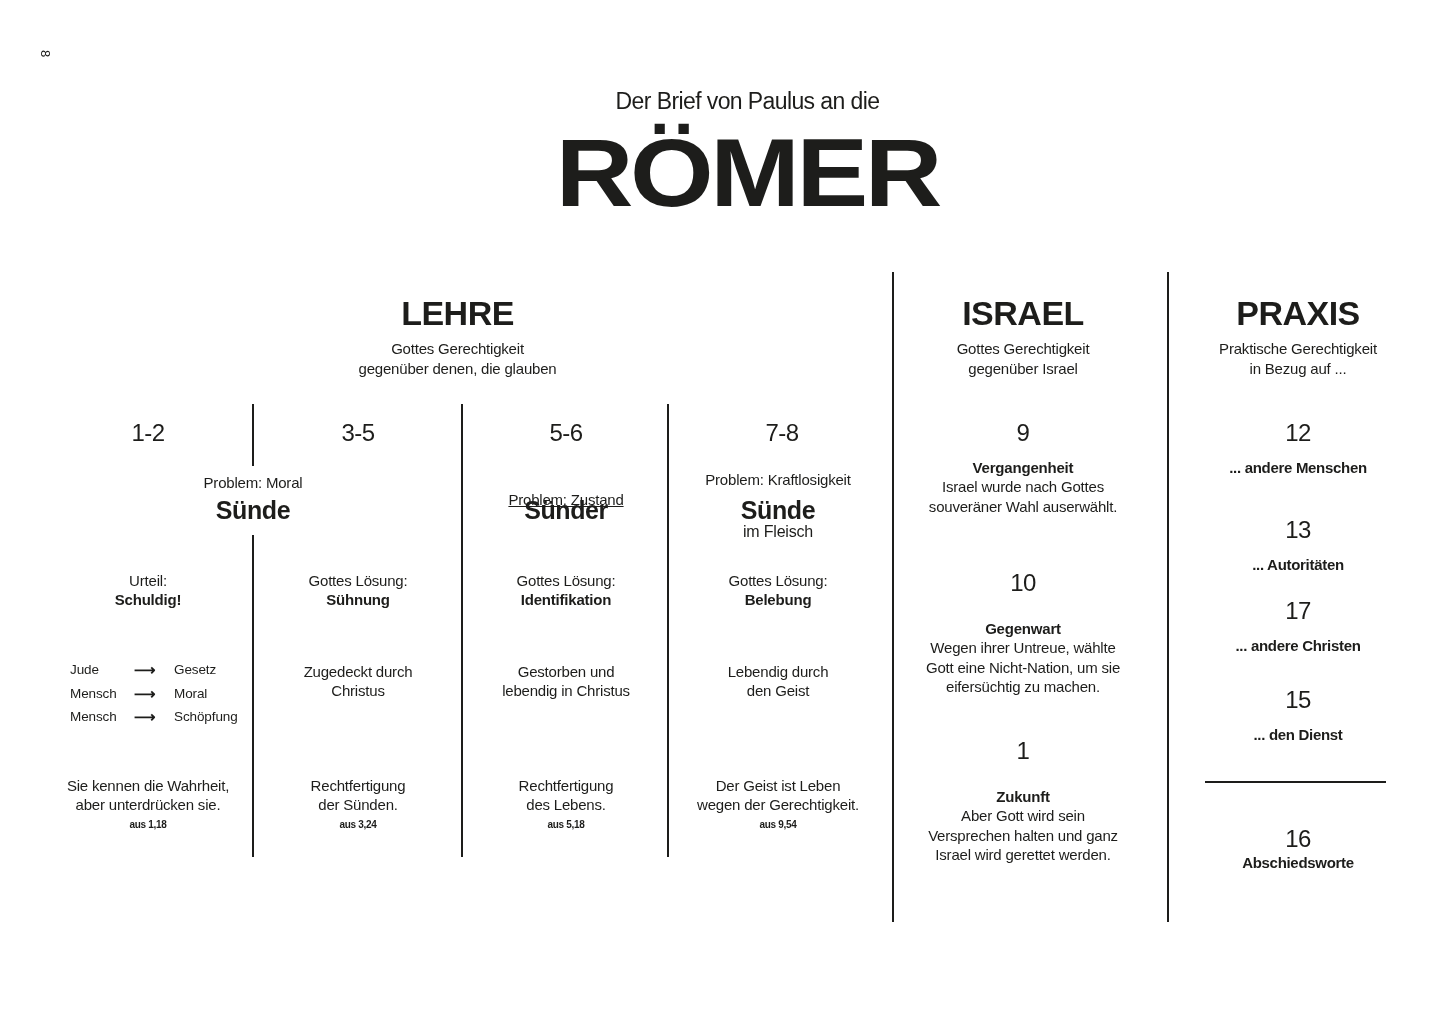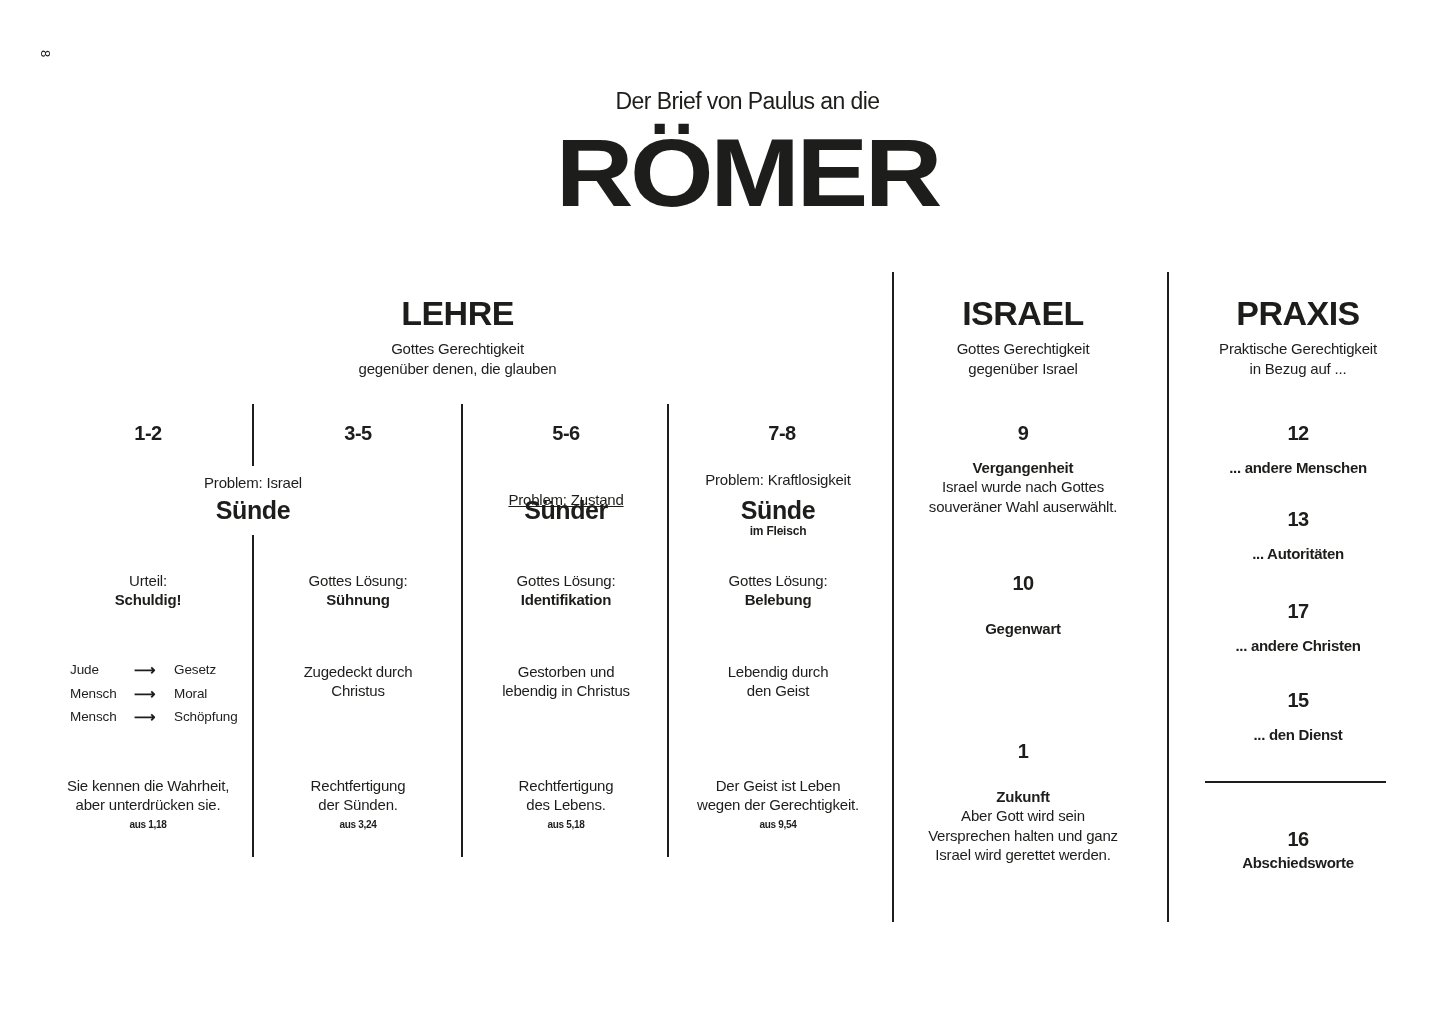--- a/index.html
+++ b/index.html
@@ -5,24 +5,24 @@
   html, body { margin:0; padding:0; background:#ffffff; }
   body { width:1445px; height:1022px; position:relative; overflow:hidden;
          font-family:"Liberation Sans", sans-serif; color:#1d1d1b; }
   .abs { position:absolute; }
   .c { text-align:center; }
   .page-num { left:38px; top:46px; font-size:13px; transform:rotate(90deg); transform-origin:center; width:14px; text-align:center; }
   .subtitle { left:0; width:1495px; top:88px; font-size:23px; letter-spacing:-0.6px; }
   .title { left:0; width:1495px; top:118px; font-size:96px; font-weight:900; letter-spacing:-3px; line-height:110px; transform:scaleX(1.12); transform-origin:748px 0; }
   .section-title { font-size:34px; font-weight:700; letter-spacing:-0.5px; line-height:40px; }
   .section-sub { font-size:15px; line-height:19.5px; letter-spacing:-0.2px; }
-  .num { font-size:20px; font-weight:700; line-height:28px; letter-spacing:-0.5px; }
+  .num { font-size:24px; font-weight:400; line-height:28px; letter-spacing:-0.5px; }
   .problem { font-size:15px; line-height:19px; letter-spacing:-0.2px; }
   .big { font-size:25px; font-weight:700; line-height:30px; letter-spacing:-0.4px; }
-  .bigsub { font-size:12px; font-weight:700; line-height:17px; letter-spacing:-0.2px; }
+  .bigsub { font-size:16px; font-weight:400; line-height:17px; letter-spacing:-0.2px; }
   .txt { font-size:15px; line-height:19.3px; letter-spacing:-0.2px; }
   .txt b, .bold { font-weight:700; }
   .ref { font-size:10px; font-weight:700; line-height:12px; letter-spacing:-0.3px; }
   .small { font-size:13.5px; line-height:18px; letter-spacing:-0.1px; }
   .vline { background:#1d1d1b; width:2px; }
   .hline { background:#1d1d1b; height:2px; }
   .arrow { font-size:15px; font-weight:700; line-height:18px; }
   .praxis-label { font-size:15px; font-weight:700; line-height:19px; letter-spacing:-0.3px; }
 </style>
 </head>
@@ -50,21 +50,21 @@
 </div>
 
 <div class="abs c num" style="left:48px; width:200px; top:419px;">1-2</div>
 
 <div class="abs c num" style="left:258px; width:200px; top:419px;">3-5</div>
 
 <div class="abs c num" style="left:466px; width:200px; top:419px;">5-6</div>
 
 <div class="abs c num" style="left:672px; width:220px; top:419px;">7-8</div>
 
-<div class="abs c problem" style="left:103px; width:300px; top:473px;">Problem: Israel</div>
+<div class="abs c problem" style="left:103px; width:300px; top:473px;">Problem: Moral</div>
 <div class="abs c big" style="left:103px; width:300px; top:495px;">Sünde</div>
 
 <div class="abs c problem" style="left:466px; width:200px; top:490px;text-decoration:underline;">Problem: Zustand</div>
 <div class="abs c big" style="left:466px; width:200px; top:495px;">Sünder</div>
 
 <div class="abs c problem" style="left:672px; width:212px; top:470px;">Problem: Kraftlosigkeit</div>
 <div class="abs c big" style="left:672px; width:212px; top:495px;">Sünde</div>
 <div class="abs c bigsub" style="left:672px; width:212px; top:523px;">im Fleisch</div>
 
 <div class="abs c txt" style="left:48px; width:200px; top:571px;">
@@ -149,20 +149,25 @@
   <div class="txt bold" style="margin-top:11px;">Vergangenheit</div>
   <div class="txt">
     <div>Israel wurde nach Gottes</div>
     <div>souveräner Wahl auserwählt.</div>
   </div>
 </div>
 
 <div class="abs c" style="left:895px; width:256px; top:569px;">
   <div class="num">10</div>
   <div class="txt bold" style="margin-top:22px;">Gegenwart</div>
+  <div class="txt">
+    <div>Wegen ihrer Untreue, wählte</div>
+    <div>Gott eine Nicht-Nation, um sie</div>
+    <div>eifersüchtig zu machen.</div>
+  </div>
 </div>
 
 <div class="abs c" style="left:895px; width:256px; top:737px;">
   <div class="num">1</div>
   <div class="txt bold" style="margin-top:22px;">Zukunft</div>
   <div class="txt">
     <div>Aber Gott wird sein</div>
     <div>Versprechen halten und ganz</div>
     <div>Israel wird gerettet werden.</div>
   </div>
@@ -173,21 +178,21 @@
   <div class="section-sub" style="margin-top:6px;">
     <div>Praktische Gerechtigkeit</div>
     <div>in Bezug auf ...</div>
   </div>
 </div>
 
 <div class="abs c" style="left:1170px; width:256px; top:419px;">
   <div class="num">12</div>
   <div class="praxis-label" style="margin-top:11px;">... andere Menschen</div>
 </div>
-<div class="abs c" style="left:1170px; width:256px; top:505px;">
+<div class="abs c" style="left:1170px; width:256px; top:516px;">
   <div class="num">13</div>
   <div class="praxis-label" style="margin-top:11px;">... Autoritäten</div>
 </div>
 <div class="abs c" style="left:1170px; width:256px; top:597px;">
   <div class="num">17</div>
   <div class="praxis-label" style="margin-top:11px;">... andere Christen</div>
 </div>
 <div class="abs c" style="left:1170px; width:256px; top:686px;">
   <div class="num">15</div>
   <div class="praxis-label" style="margin-top:11px;">... den Dienst</div>

